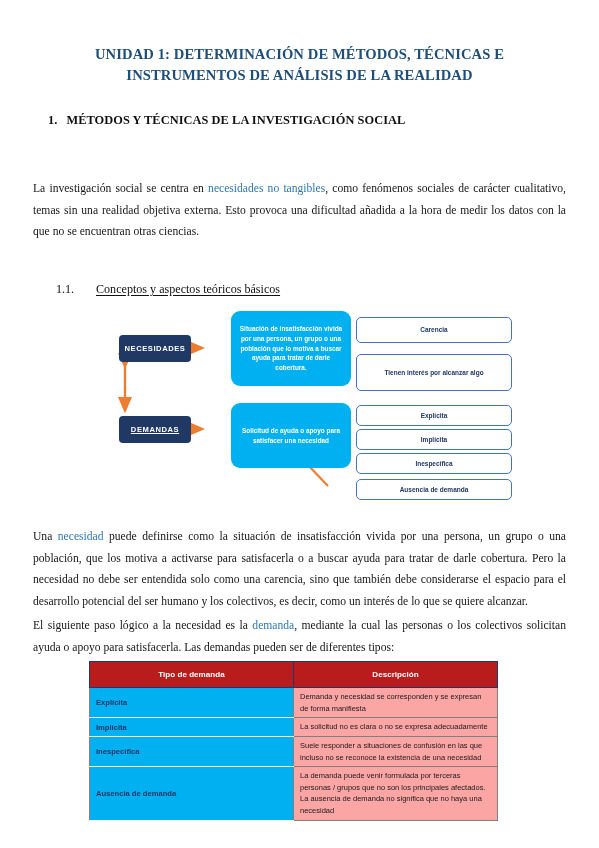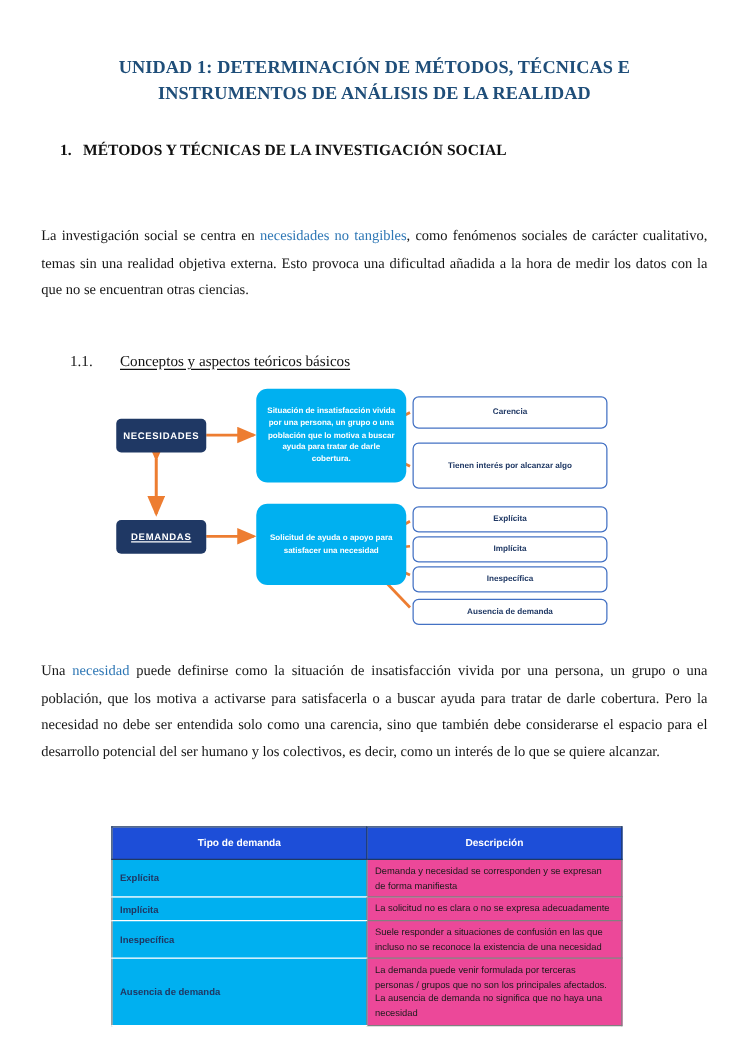--- a/index.html
+++ b/index.html
@@ -94,20 +94,21 @@
     height: 205px;
   }
   .node {
     position: absolute;
     box-sizing: border-box;
     display: flex;
     align-items: center;
     justify-content: center;
     text-align: center;
     font-family: "Liberation Sans", "DejaVu Sans", sans-serif;
+    margin-left: 26px;
   }
   .node-navy {
     background: #1f3864;
     color: #ffffff;
     border-radius: 4px;
     font-size: 7.6px;
     font-weight: bold;
     letter-spacing: 0.55px;
   }
   .node-cyan {
@@ -139,39 +140,39 @@
     border-collapse: collapse;
     font-family: "Liberation Sans", "DejaVu Sans", sans-serif;
     table-layout: fixed;
   }
   .tbl th, .tbl td {
     border: 1px solid #808080;
     vertical-align: middle;
     padding: 3px 6px;
   }
   .tbl thead th {
-    background: #1d4ed8;
+    background: #b91c1c;
     color: #ffffff;
     font-size: 8.1px;
     font-weight: bold;
     text-align: center;
     height: 19px;
     border-color: #1f3864;
   }
   .tbl td.type-cell {
     background: #00b0f0;
     color: #1f3864;
     font-size: 7.6px;
     font-weight: bold;
     text-align: left;
     width: 123px;
     border-color: #ffffff #808080 #ffffff #808080;
   }
   .tbl td.desc-cell {
-    background: #ec4899;
+    background: #fca5a5;
     color: #1a1a1a;
     font-size: 7.5px;
     line-height: 1.55;
     text-align: left;
   }
 </style>
 </head>
 <body>
 
 <div class="page">
@@ -230,20 +231,23 @@
     <div class="node node-white" style="left:245px; top:100px; width:156px; height:21px;">Explícita</div>
     <div class="node node-white" style="left:245px; top:124px; width:156px; height:21px;">Implícita</div>
     <div class="node node-white" style="left:245px; top:148px; width:156px; height:21px;">Inespecífica</div>
     <div class="node node-white" style="left:245px; top:174px; width:156px; height:21px;">Ausencia de demanda</div>
   </div>
 
   <div class="para" style="top:526px;">
     <span>Una </span><span class="hl">necesidad</span><span> puede definirse como la situación de insatisfacción vivida por una persona, un grupo o una población, que los motiva a activarse para satisfacerla o a buscar ayuda para tratar de darle cobertura. Pero la necesidad no debe ser entendida solo como una carencia, sino que también debe considerarse el espacio para el desarrollo potencial del ser humano y los colectivos, es decir, como un interés de lo que se quiere alcanzar.</span>
   </div>
 
+  <div class="para" style="top:615px;">
+    <span>El siguiente paso lógico a la necesidad es la </span><span class="hl">demanda</span><span>, mediante la cual las personas o los colectivos solicitan ayuda o apoyo para satisfacerla. Las demandas pueden ser de diferentes tipos:</span>
+  </div>
 
   <table class="tbl">
     <thead>
       <tr>
         <th>Tipo de demanda</th>
         <th>Descripción</th>
       </tr>
     </thead>
     <tbody>
       <tr>

